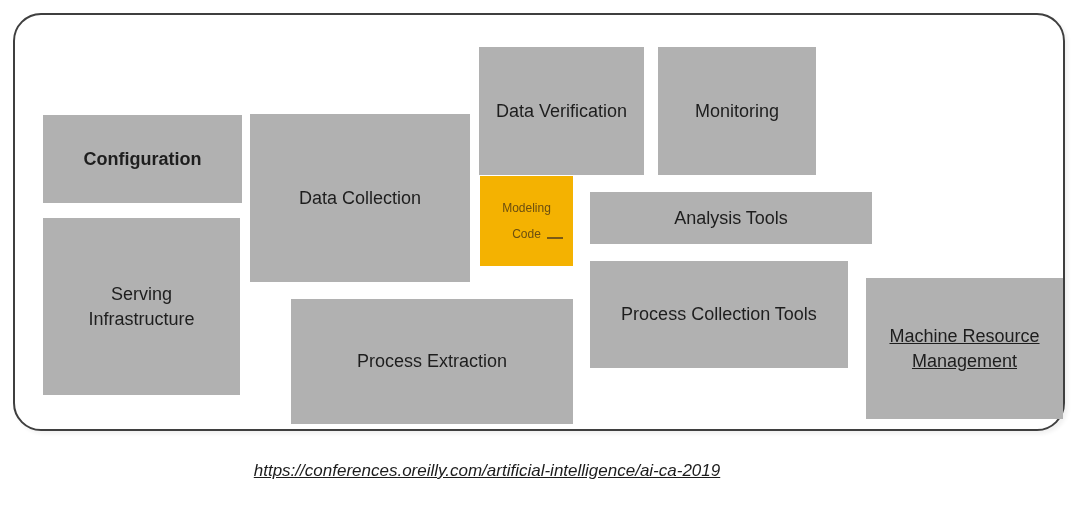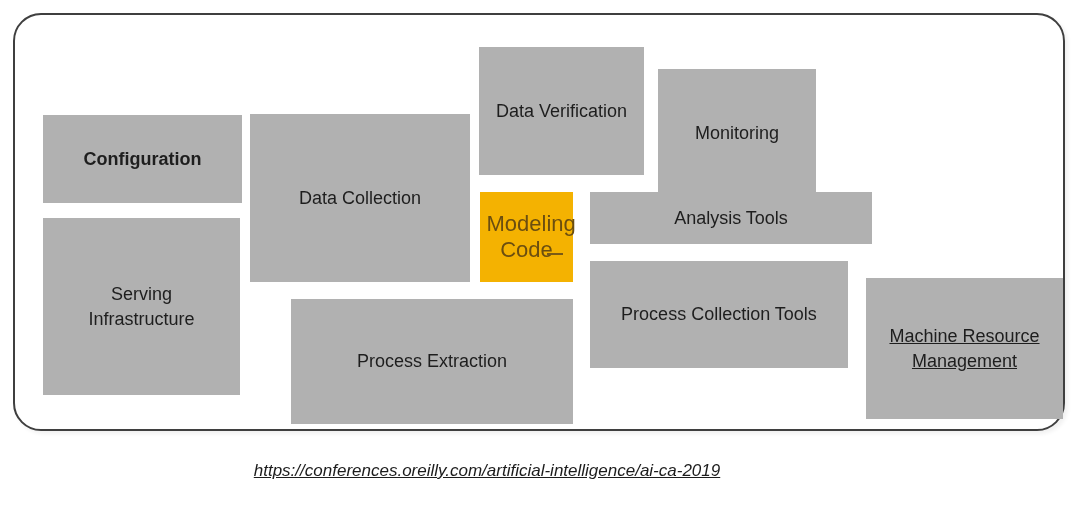--- a/index.html
+++ b/index.html
@@ -43,32 +43,32 @@
     box-sizing: border-box;
   }
   .box .lbl { display: inline-block; }
 
   .box-configuration            { left: 28px;  top: 100px; width: 199px; height: 88px; font-weight: bold;  }
   .box-serving-infrastructure   { left: 28px;  top: 203px; width: 197px; height: 177px; }
   .box-serving-infrastructure .lbl { max-width: 150px; }
   .box-data-collection          { left: 235px; top: 99px;  width: 220px; height: 168px; }
   .box-feature-extraction       { left: 276px; top: 284px; width: 282px; height: 125px; }
   .box-data-verification        { left: 464px; top: 32px;  width: 165px; height: 128px; }
-  .box-monitoring               { left: 643px; top: 32px;  width: 158px; height: 128px; margin-top: 22px; }
+  .box-monitoring               { left: 643px; top: 32px;  width: 158px; height: 128px; }
   .box-analysis-tools           { left: 575px; top: 177px; width: 282px; height: 52px;  }
   .box-process-management-tools { left: 575px; top: 246px; width: 258px; height: 107px; }
   .box-machine-resource-mgmt    { left: 851px; top: 263px; width: 197px; height: 141px; text-decoration: underline; }
   .box-machine-resource-mgmt .lbl { max-width: 175px; }
 
   
   .box-modeling-code {
-    left: 465px; top: 177px; width: 93px; height: 90px;
+    left: 465px; top: 161px; width: 93px; height: 90px;
     background: #f4b201;
     color: #6b4e10;
-    font-size: 22px;
+    font-size: 12px;
     line-height: 26px;
   }
   .box-modeling-code .lbl { max-width: 80px; }
   .cursor-artifact {
     position: absolute;
     right: 10px;
     bottom: 27px;
     width: 16px;
     height: 2.5px;
     background: #7a5a16;

